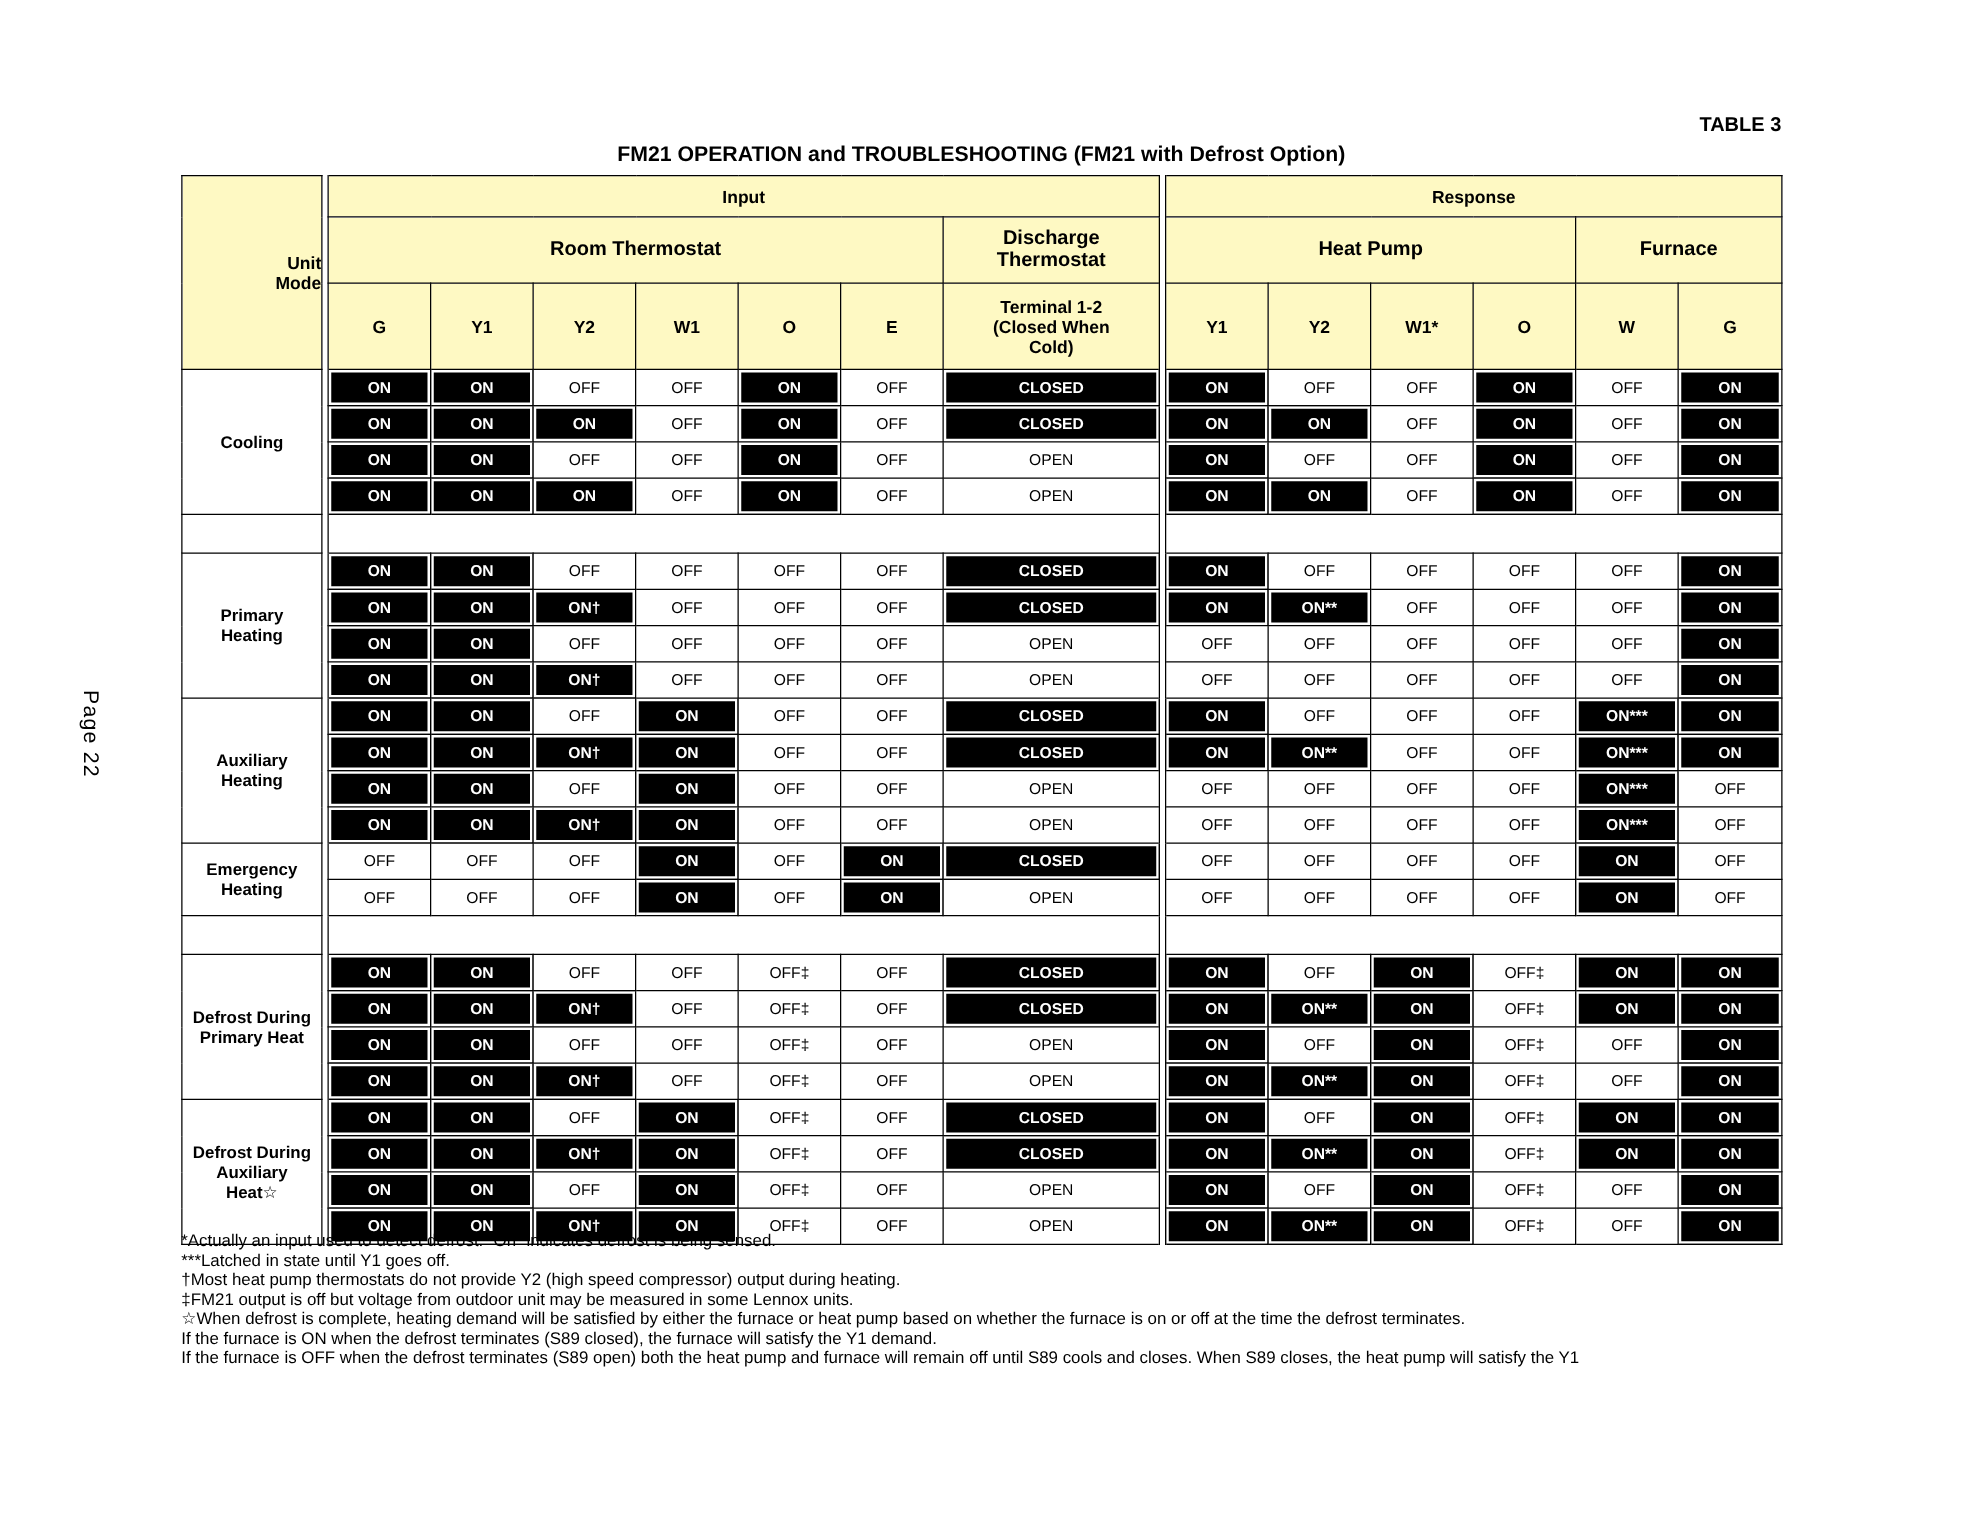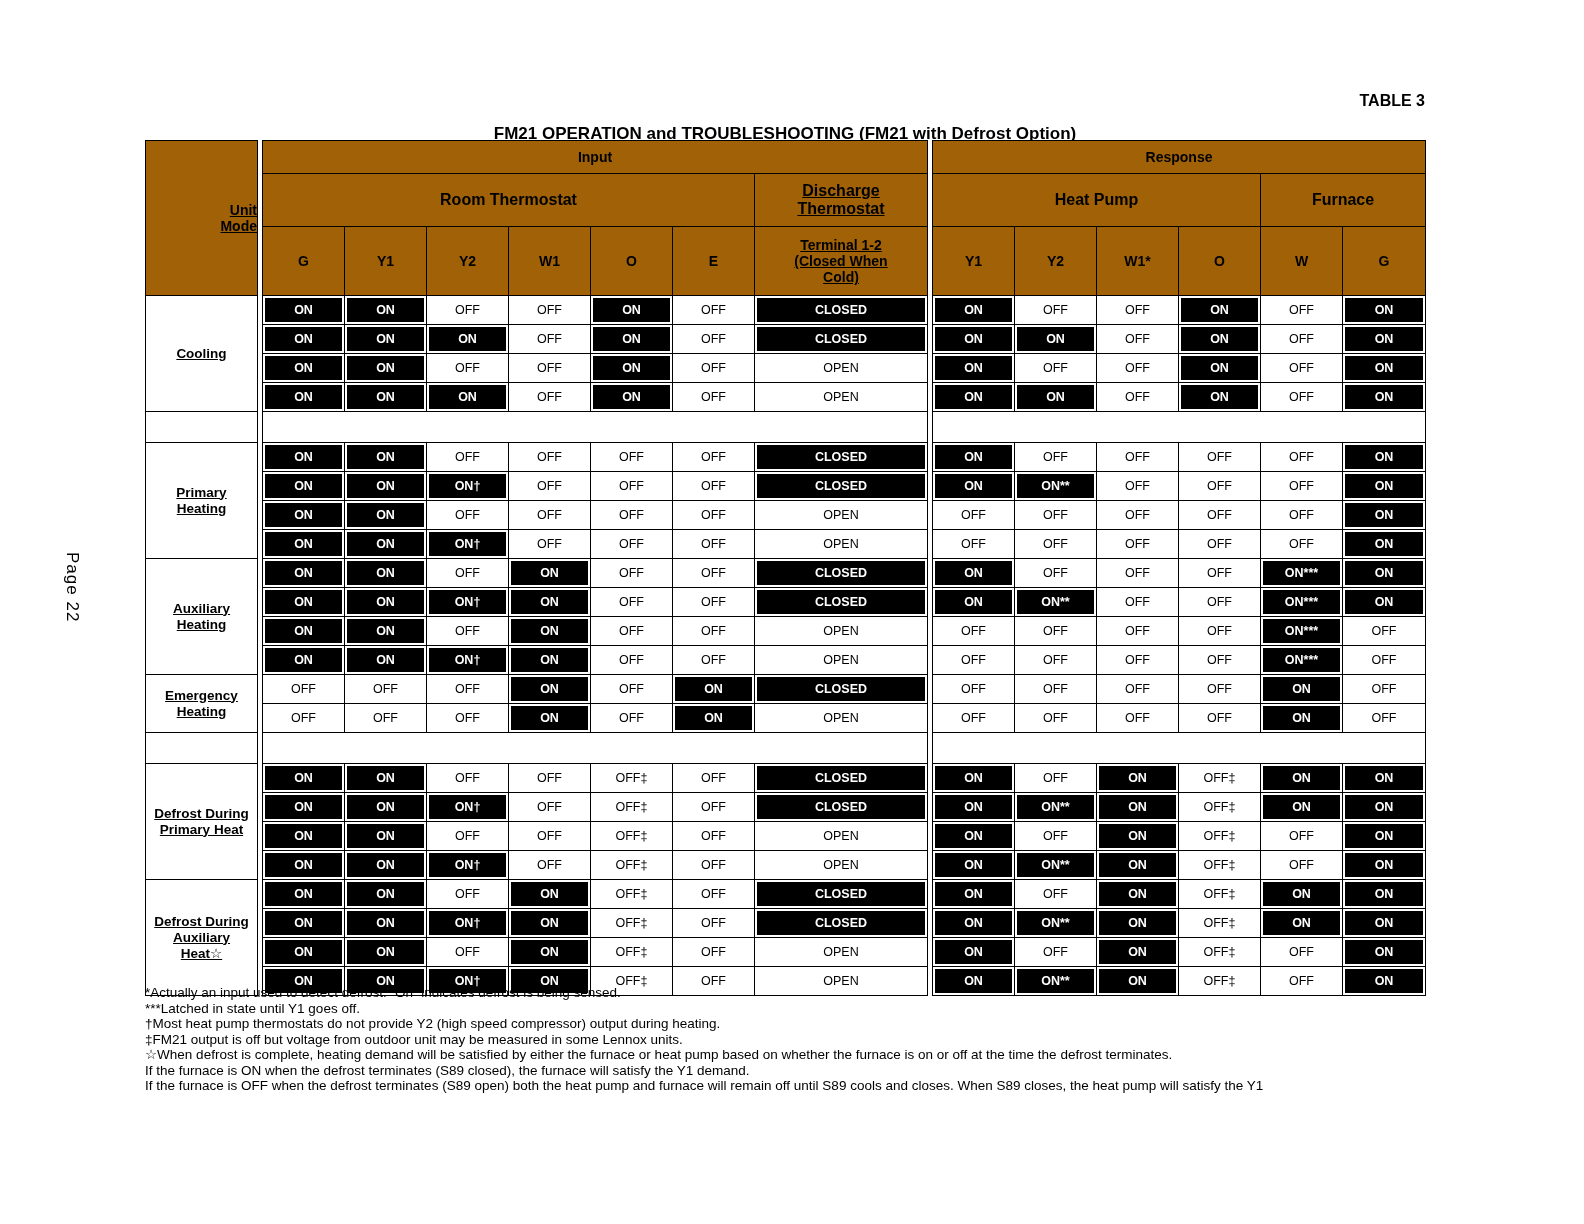--- a/index.html
+++ b/index.html
@@ -15,41 +15,41 @@
     position: absolute; left: 62px; top: 552px;
     writing-mode: vertical-rl;
     font-size: 17px; letter-spacing: 1px;
   }
 
   .title-1 {
     position: absolute; top: 92px; left: 145px; width: 1280px;
     text-align: right; font-weight: bold; font-size: 16px;
   }
   .title-2 {
-    position: absolute; top: 124px; left: 145px; width: 1280px;
+    position: absolute; top: 114px; left: 145px; width: 1280px;
     text-align: center; font-weight: bold; font-size: 17px;
   }
 
   table.fm21 {
     position: absolute; top: 140px; left: 145px; width: 1280px;
     border-collapse: collapse; table-layout: fixed;
   }
   .fm21 th, .fm21 td {
     border: 1px solid #000;
     text-align: center; vertical-align: middle;
     padding: 0; overflow: hidden;
   }
-  .fm21 thead th { font-weight: bold; background: #a16207; }
+  .fm21 thead th { font-weight: bold; background: #fef9c3; }
   .fm21 thead tr:nth-child(1) th { height: 32px; font-size: 14px; }
   .fm21 thead tr:nth-child(2) th { height: 52px; font-size: 16px; }
   .fm21 thead tr:nth-child(3) th { height: 68px; font-size: 14px; }
   th.um { text-align: right; padding-left: 22px; font-size: 14px; }
   th.terminal-head { font-size: 13.5px; margin-top: 24px; }
 
-  .pre { white-space: pre-line; text-decoration: underline; }
+  .pre { white-space: pre-line; }
 
   .fm21 .gap { border-top: hidden; border-bottom: hidden; background: #fff; }
 
   td.um-label {
     font-weight: bold; font-size: 13.5px; background: #fff;
     line-height: 16px;
   }
   td.val {
     height: 28px; font-size: 12.5px; background: #fff; font-weight: normal;
   }

